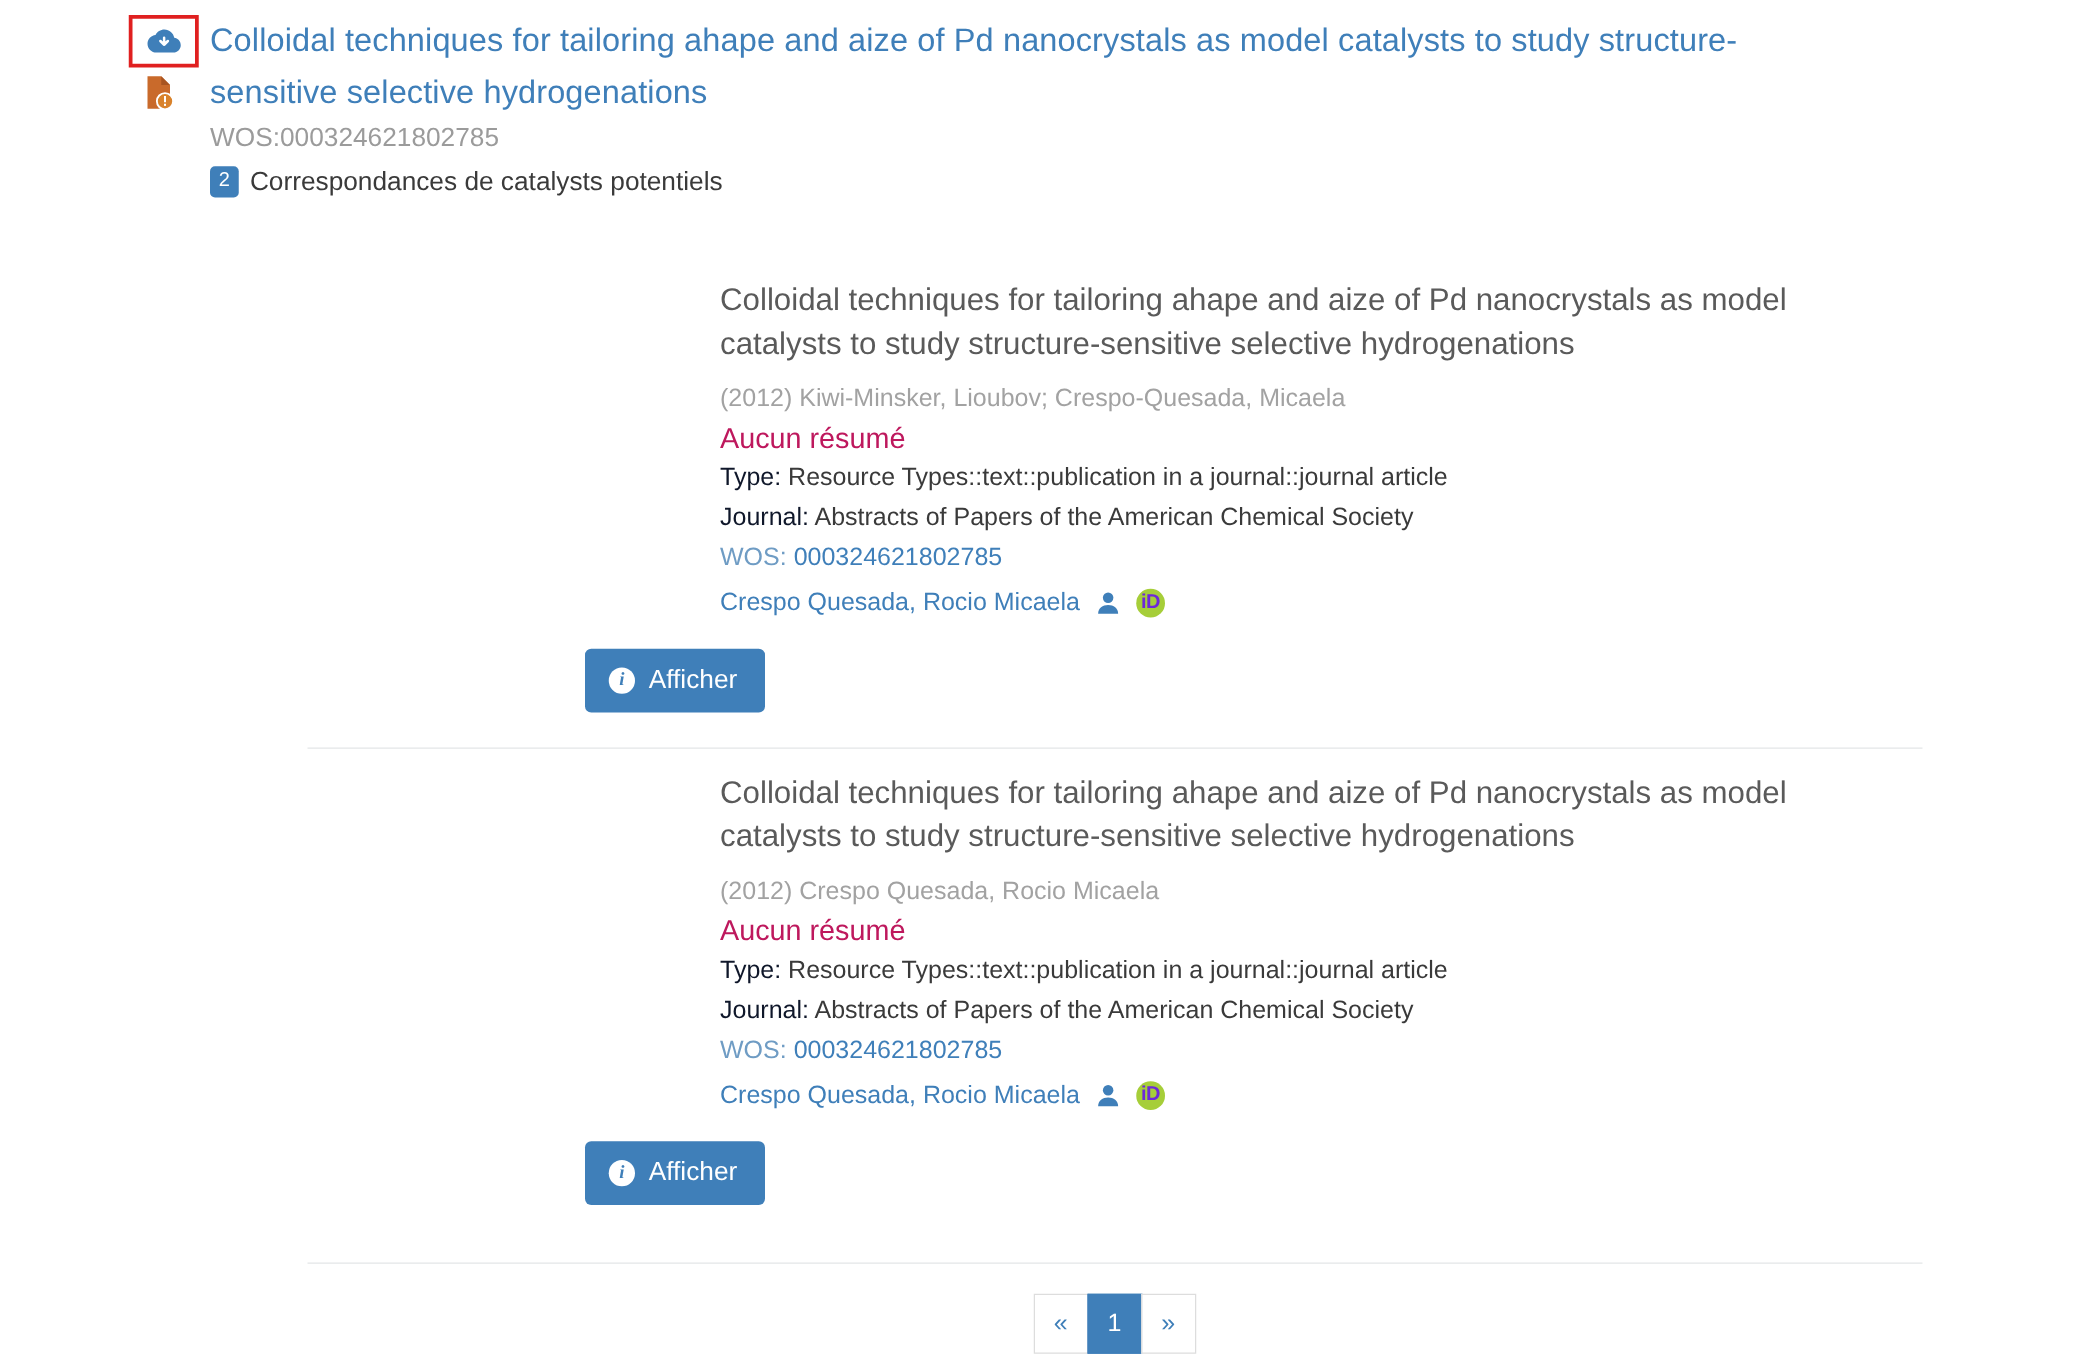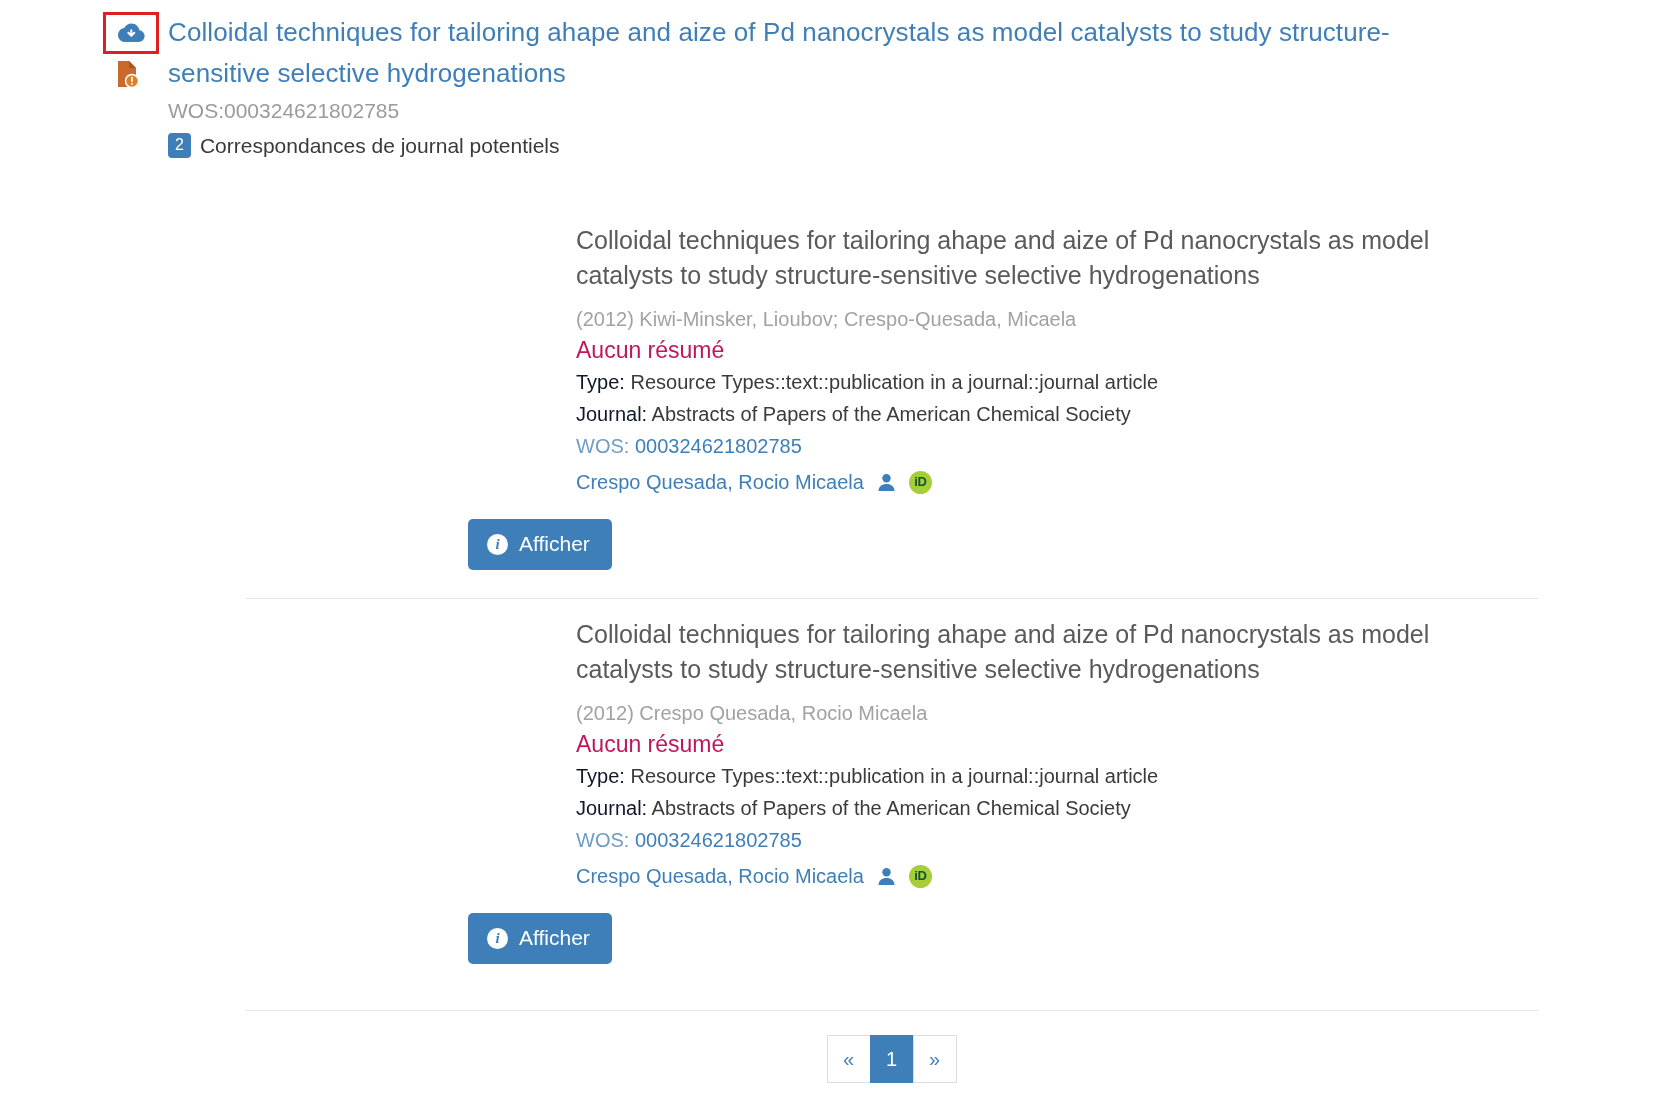--- a/index.html
+++ b/index.html
@@ -154,22 +154,22 @@
     font-size: 20px;
     line-height: 32px;
     color: #3f7fb9;
   }
   .person-icon svg { display: block; }
   .orcid-badge {
     width: 23px;
     height: 23px;
     border-radius: 50%;
     background: #a6ce39;
-    color: #14532d;
-    font-size: 13px;
+    color: #6d28d9;
+    font-size: 16px;
     font-weight: bold;
     display: flex;
     align-items: center;
     justify-content: center;
     letter-spacing: -0.3px;
     font-family: "Liberation Sans", sans-serif;
   }
 
   .btn-afficher {
     margin-top: 21px;
@@ -259,21 +259,21 @@
           <rect x="16.2" y="23" width="1.6" height="1.7" fill="#ffffff"></rect>
         </svg>
       </div>
     </div>
 
     <a class="record-title" href="#">Colloidal techniques for tailoring ahape and aize of Pd nanocrystals as model catalysts to study structure-sensitive selective hydrogenations</a>
     <div class="record-wos">WOS:000324621802785</div>
 
     <div class="dup-line">
       <span class="badge-count">2</span>
-      <span class="dup-label">Correspondances de journal potentiels</span>
+      <span class="dup-label">Correspondances de catalysts potentiels</span>
     </div>
   </div>
 
   <div class="dup-list">
 
     <div class="dup-card">
       <div class="dup-card-inner">
         <div class="dup-title">Colloidal techniques for tailoring ahape and aize of Pd nanocrystals as model catalysts to study structure-sensitive selective hydrogenations</div>
         <div class="dup-authors">(2012) Kiwi-Minsker, Lioubov; Crespo-Quesada, Micaela</div>
         <div class="dup-abstract">Aucun résumé</div>

